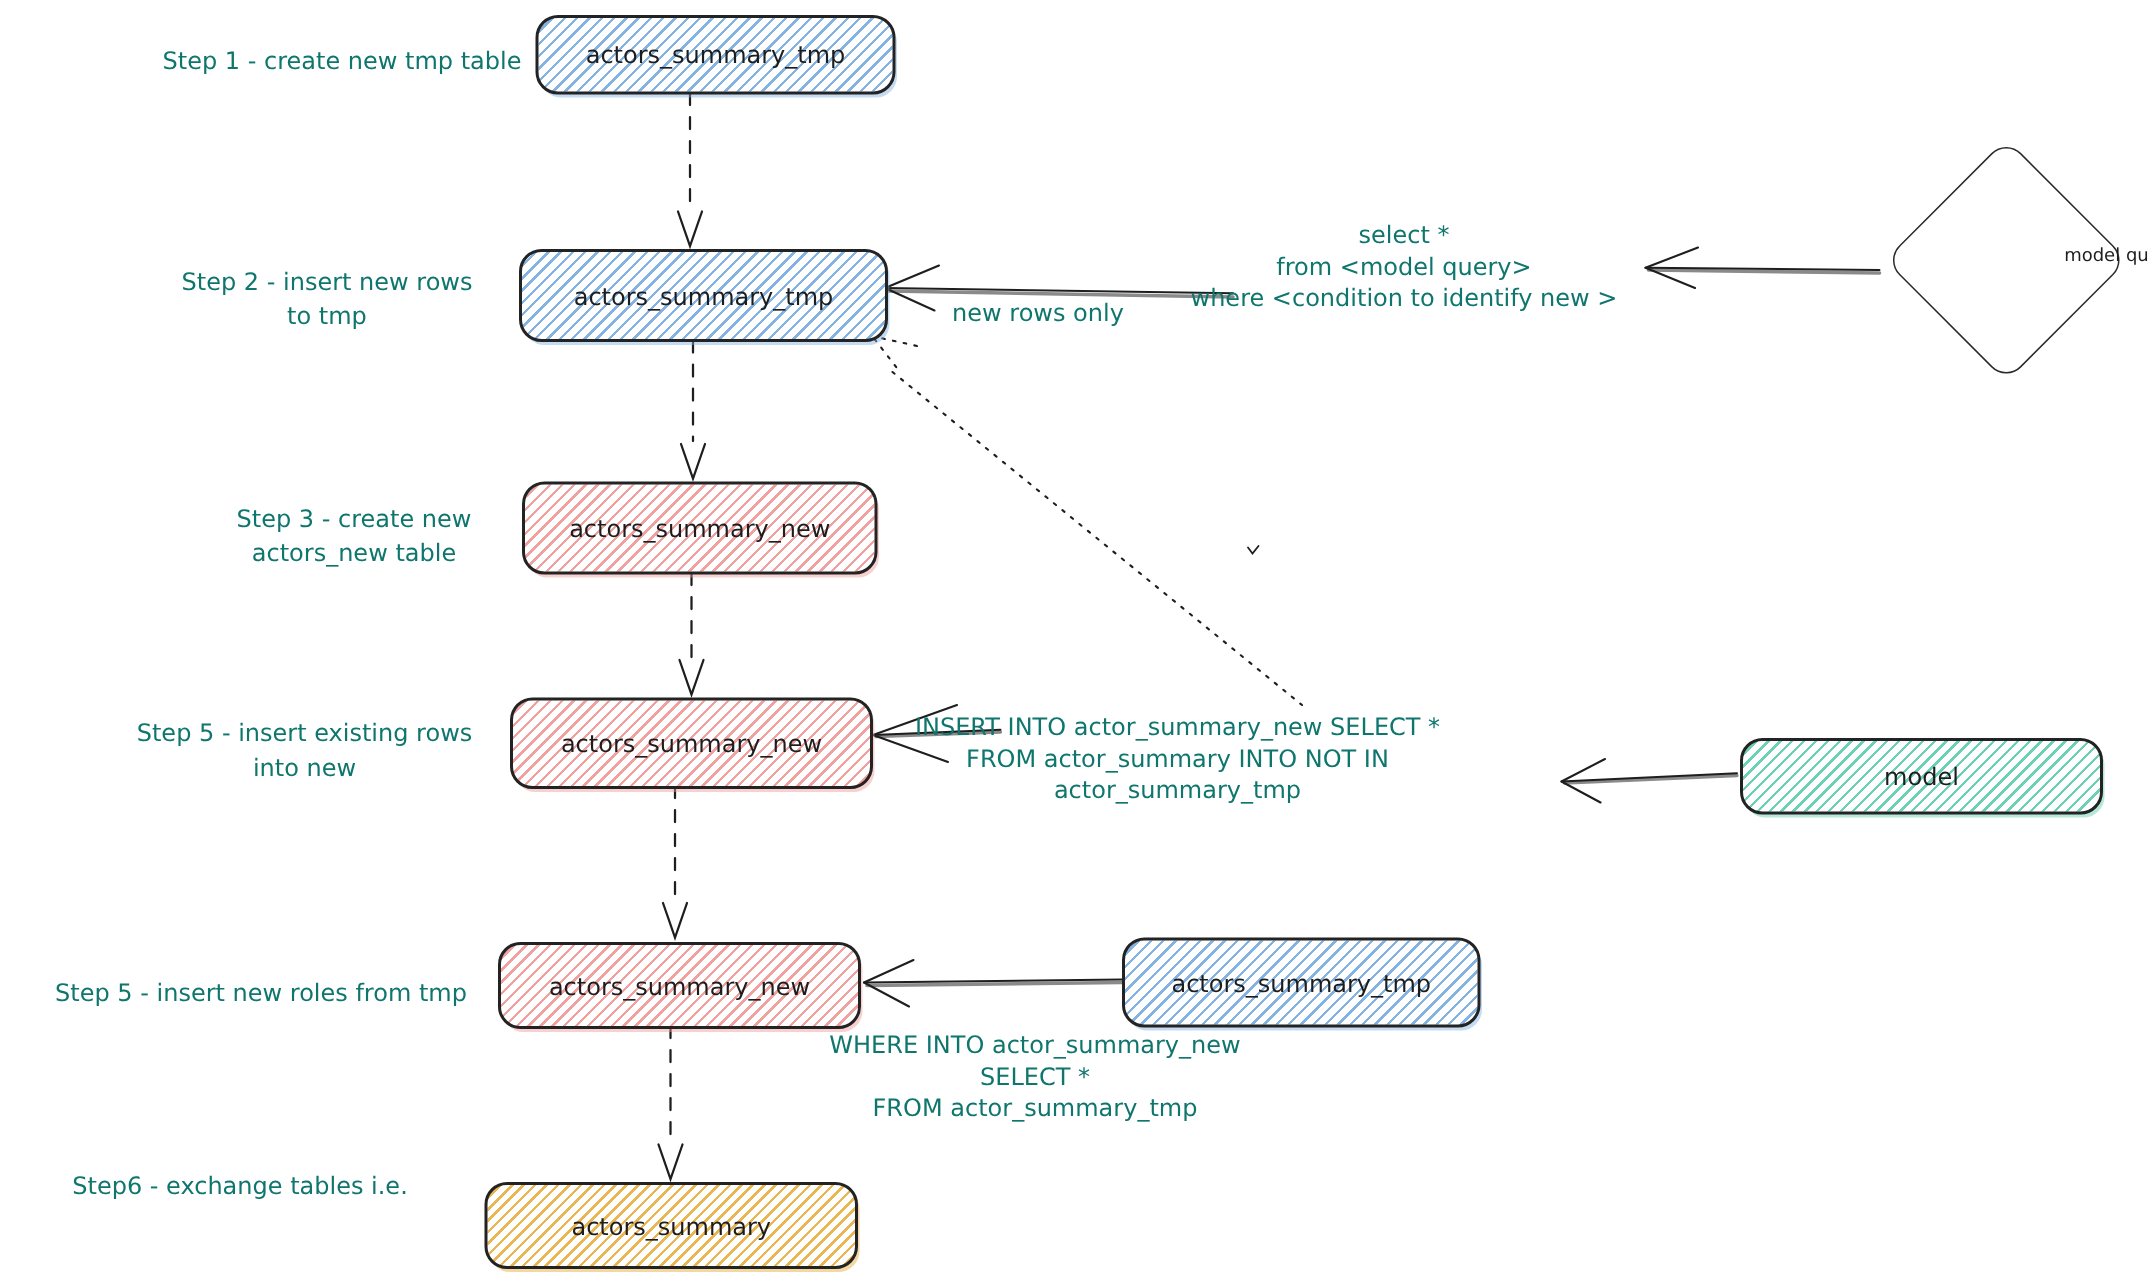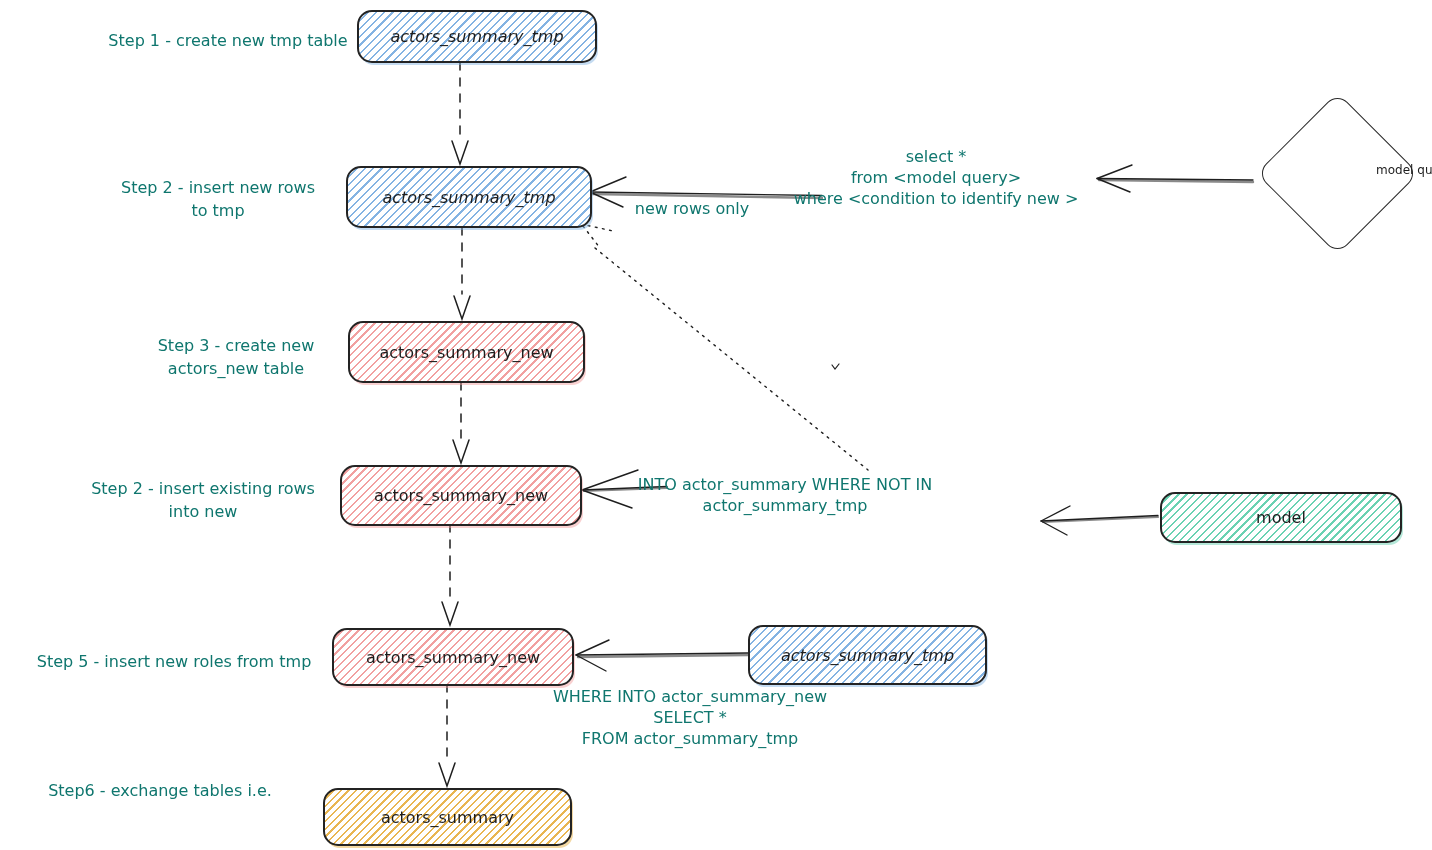--- a/index.html
+++ b/index.html
@@ -9,21 +9,20 @@
   }
   #arrows{position:absolute;left:0;top:0;z-index:0;}
   .node{
     position:absolute;z-index:2;border:2px solid #232323;border-radius:15px;
     display:flex;align-items:center;justify-content:center;
     font-size:16px;color:#1d1d1d;background-color:#fff;
   }
   .node.blue{
     background-image:repeating-linear-gradient(135deg, rgba(125,175,225,.95) 0 1.6px, rgba(255,255,255,0) 1.6px 5.8px);
     box-shadow:2px 3px 0 -1px rgba(125,175,225,.45);
-    font-style:italic;
   }
   .node.pink{
     background-image:repeating-linear-gradient(135deg, rgba(240,150,150,.9) 0 1.6px, rgba(255,255,255,0) 1.6px 5.6px);
     box-shadow:2px 3px 0 -1px rgba(240,150,150,.45);
   }
   .node.green{
     background-image:repeating-linear-gradient(135deg, rgba(90,205,170,.9) 0 1.6px, rgba(255,255,255,0) 1.6px 5.6px);
     box-shadow:2px 3px 0 -1px rgba(90,205,170,.45);
   }
   .node.yellow{
@@ -142,40 +141,41 @@
   </div>
   <div class="lbl" style="left:218px;top:176px">
     <span>Step 2 - insert new rows</span>
     <span>to tmp</span>
   </div>
   <div class="lbl" style="left:236px;top:334px">
     <span>Step 3 - create new</span>
     <span>actors_new table</span>
   </div>
   <div class="lbl" style="left:203px;top:477px">
-    <span>Step 2 - insert existing rows</span>
+    <span>Step 5 - insert existing rows</span>
     <span>into new</span>
   </div>
   <div class="lbl" style="left:174px;top:650px">
     <span>Step 5 - insert new roles from tmp</span>
   </div>
   <div class="lbl" style="left:160px;top:779px">
     <span>Step6 - exchange tables i.e.</span>
   </div>
 
   <div class="ann" style="left:936px;top:146px">
     <span>select *</span>
     <span>from &lt;model query&gt;</span>
     <span>where &lt;condition to identify new &gt;</span>
   </div>
   <div class="ann" style="left:692px;top:198px">
     <span>new rows only</span>
   </div>
   <div class="ann" style="left:785px;top:474px">
-    <span>INTO actor_summary WHERE NOT IN</span>
+    <span>INSERT INTO actor_summary_new SELECT *</span>
+    <span>FROM actor_summary INTO NOT IN</span>
     <span>actor_summary_tmp</span>
   </div>
   <div class="ann" style="left:690px;top:686px">
     <span>WHERE INTO actor_summary_new</span>
     <span>SELECT *</span>
     <span>FROM actor_summary_tmp</span>
   </div>
 
 </div>
 

